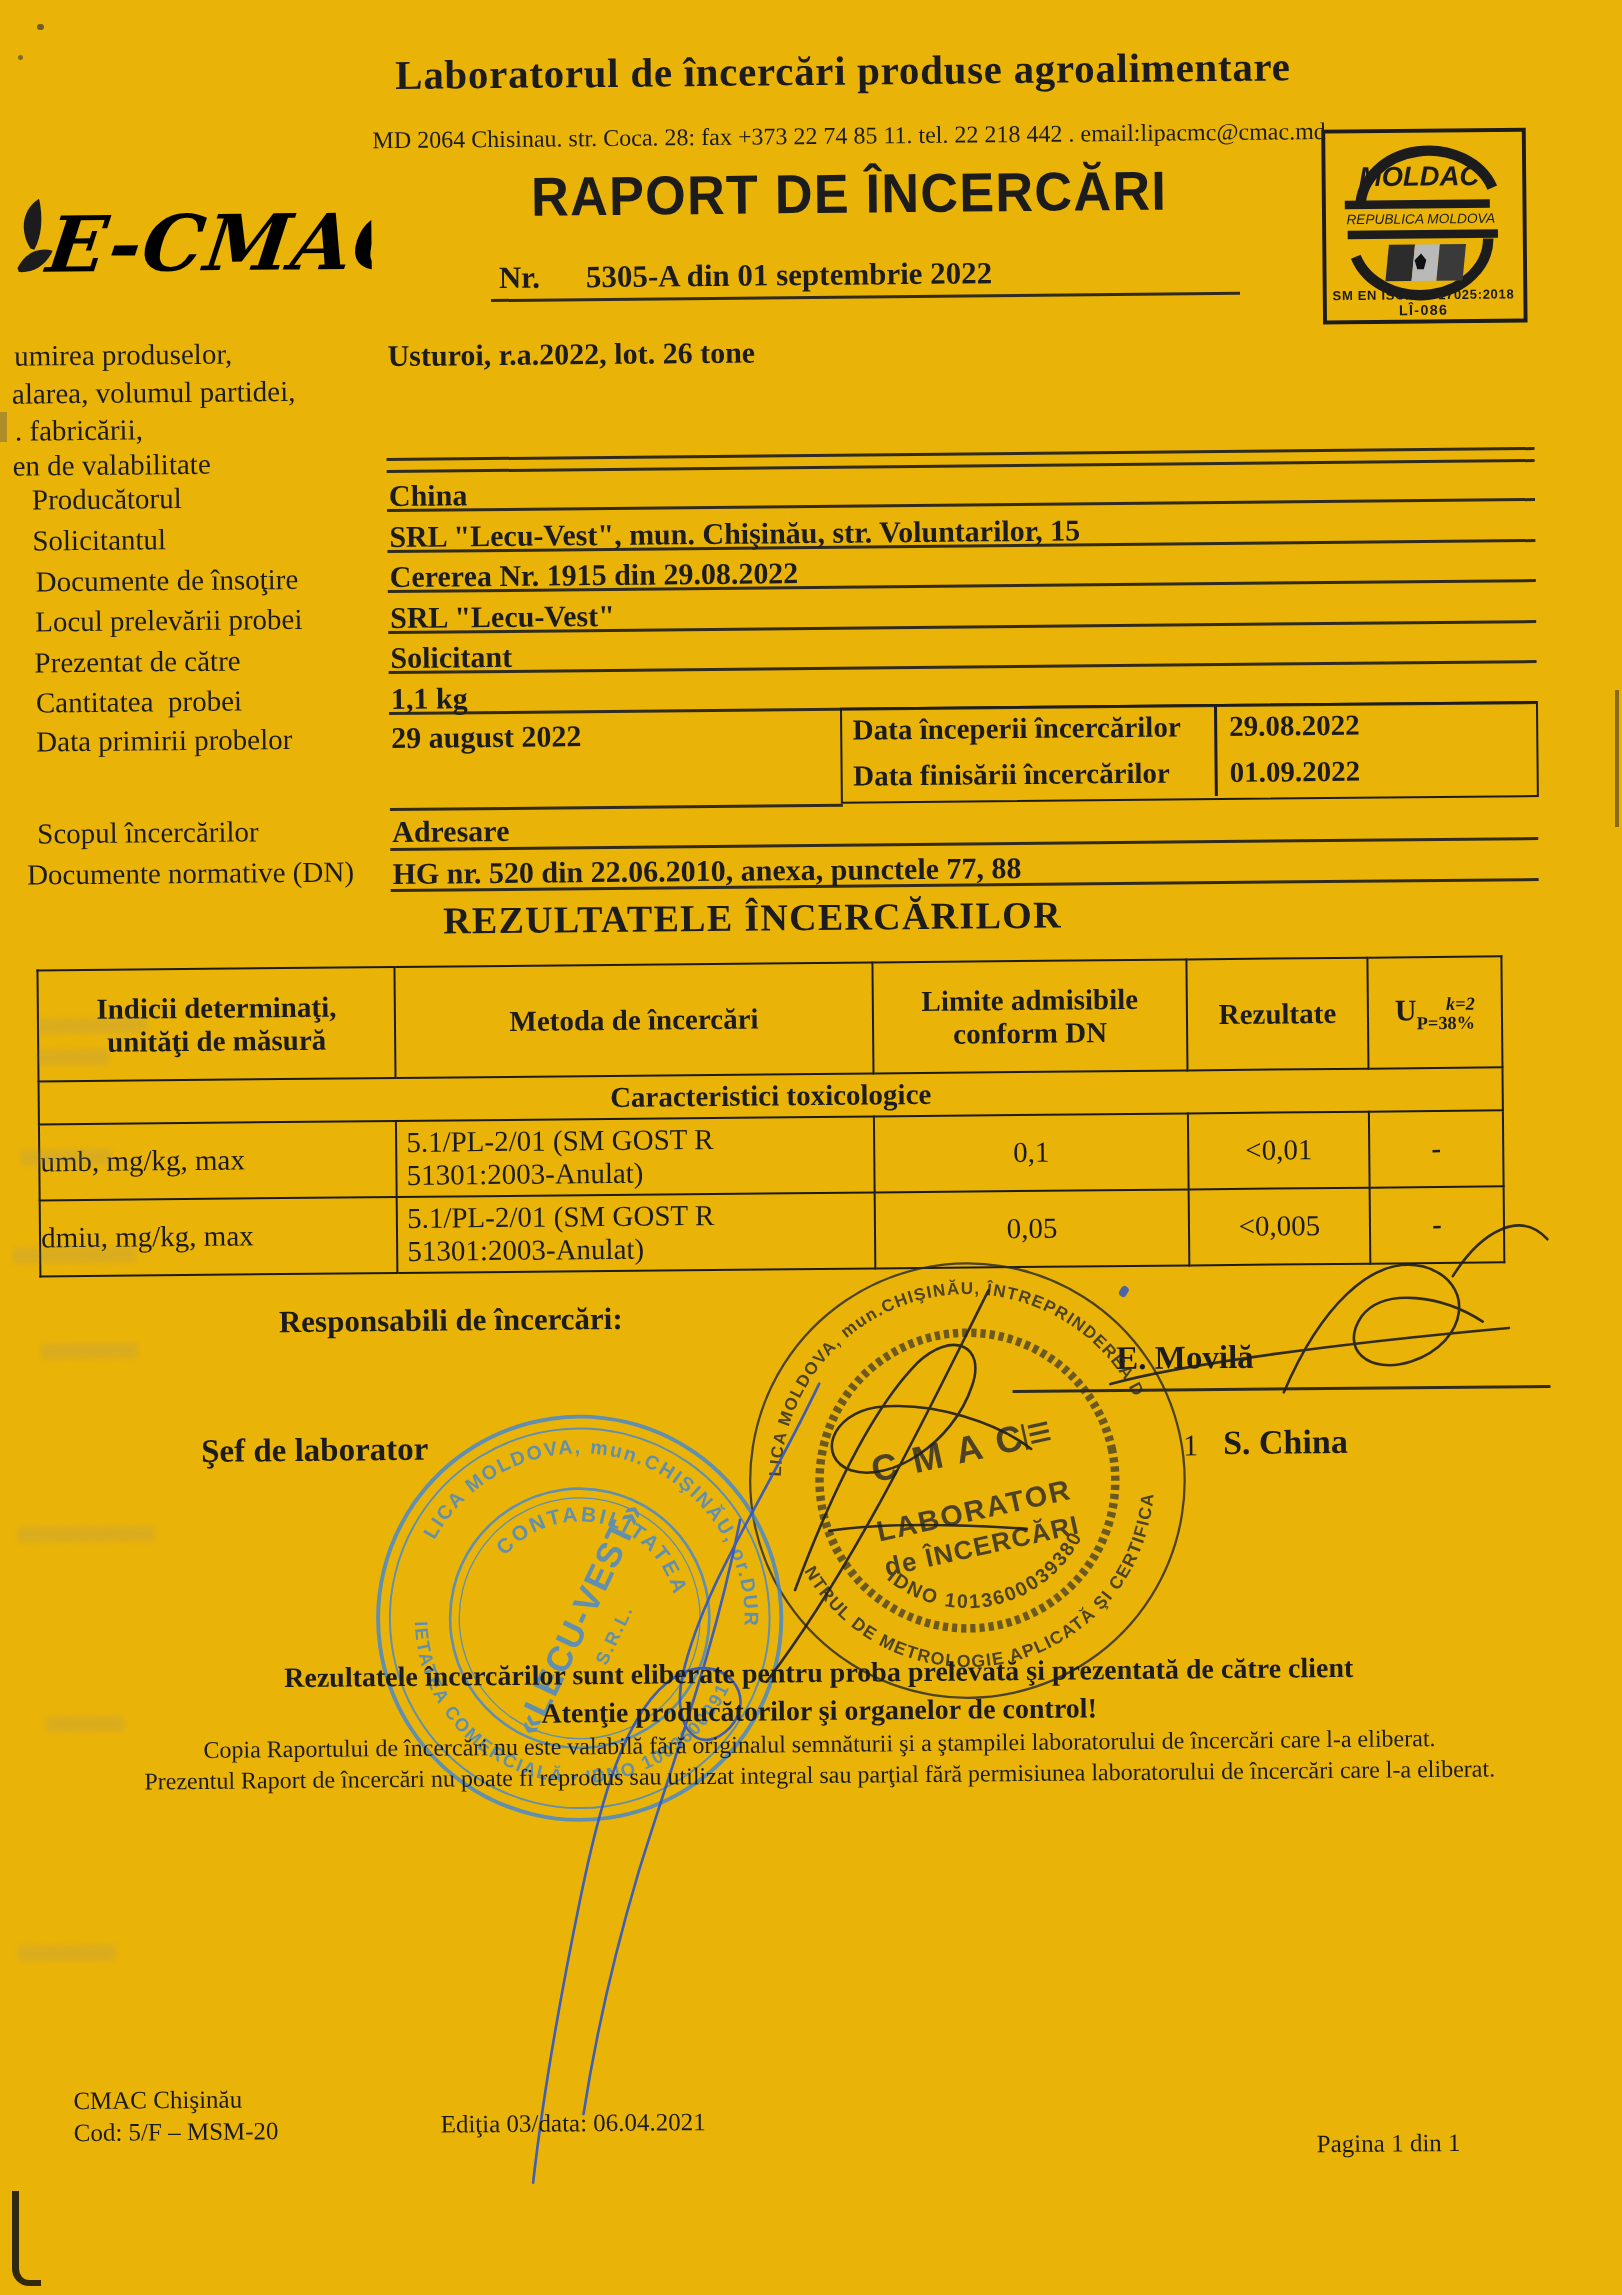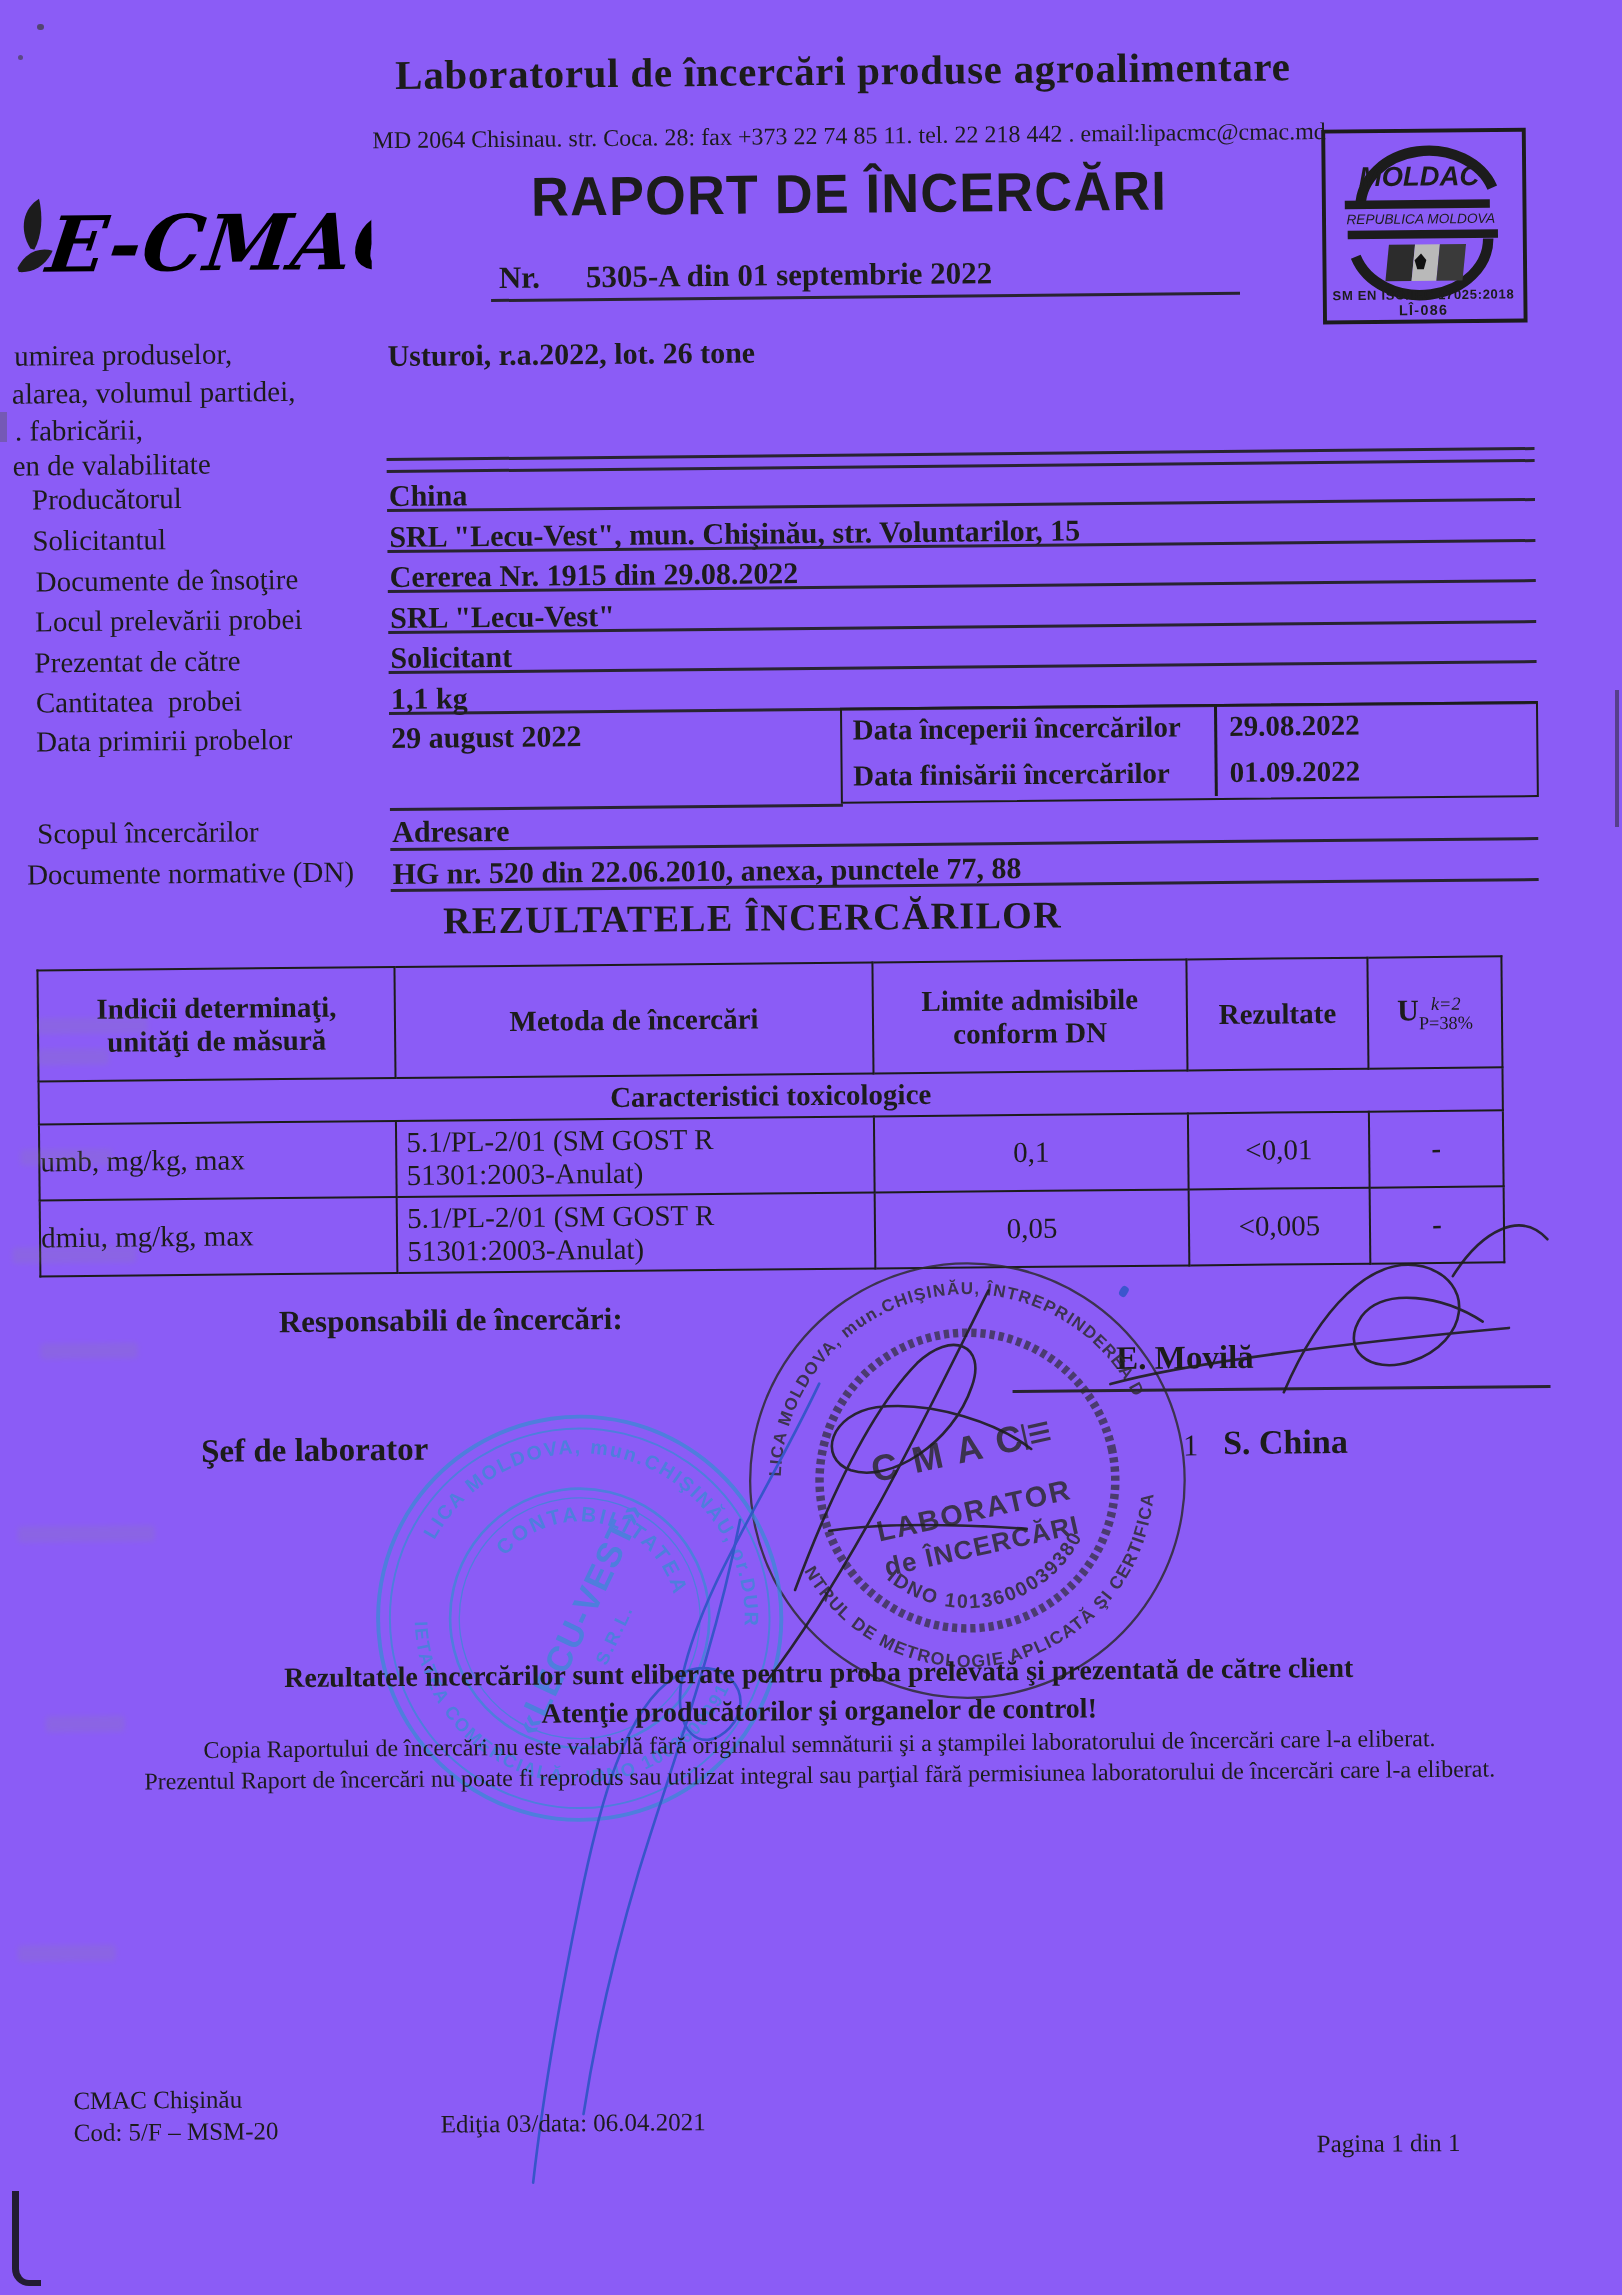--- a/index.html
+++ b/index.html
@@ -1,33 +1,33 @@
 <!DOCTYPE html>
 <html style="font-size:10.5px"><head>
 <meta charset="utf-8">
 <style>
   html,body{margin:0;padding:0;background:#8a8a8a;}
-  .page{position:relative;width:1623px;height:2295px;background:#8b5cf6;overflow:hidden;
+  .page{position:relative;width:1623px;height:2295px;background:#eab308;overflow:hidden;
         font-family:"Liberation Serif","DejaVu Serif",serif;color:#1c1c1c;}
   .skew{position:absolute;inset:0;transform:rotate(-0.55deg);transform-origin:50% 40%;}
   .abs{position:absolute;}
   .lbl{font-size:29px;white-space:pre;}
   .val{font-size:30px;font-weight:bold;white-space:pre;}
   .rule{position:absolute;height:2.6px;background:#1f1f1f;opacity:.92;}
   .ctr{text-align:center;width:100%;}
   .title-lab{font-size:41px;font-weight:bold;letter-spacing:0.7px;}
   .addr{font-size:24px;}
   .raport{font-family:"Liberation Sans","DejaVu Sans",sans-serif;font-size:55px;font-weight:800;
           letter-spacing:1.3px;transform:scaleX(.95);transform-origin:left;}
   .nr{font-size:31px;font-weight:bold;}
   .rezult{font-size:38px;font-weight:bold;letter-spacing:1.3px;}
   table.res{border-collapse:collapse;table-layout:fixed;width:1463px;}
   table.res td{border:2.6px solid #1c1c1c;font-size:29px;vertical-align:middle;padding:3.9px 9.2px;}
   .thc{font-weight:bold;text-align:center;}
-  .usup{display:inline-block;vertical-align:middle;line-height:1;font-size:18.3px;font-weight:normal;text-align:center;}
+  .usup{display:inline-block;vertical-align:middle;line-height:1;font-size:18.3px;font-weight:bold;text-align:right;}
   .ghost{position:absolute;background:#8d8d8d;opacity:.16;filter:blur(2.6px);border-radius:3.9px;height:15.7px;}
   .notice1{font-size:28px;font-weight:bold;}
   .notice2{font-size:24px;}
   .foot{font-size:25px;}
   svg text{font-family:"Liberation Sans","DejaVu Sans",sans-serif;}
   .logo-script{font-family:"DejaVu Serif",serif;font-style:italic;font-weight:bold;font-size:118px;
                letter-spacing:2px;transform:skewX(-8deg);}
 </style>
 </head>
 <body>

